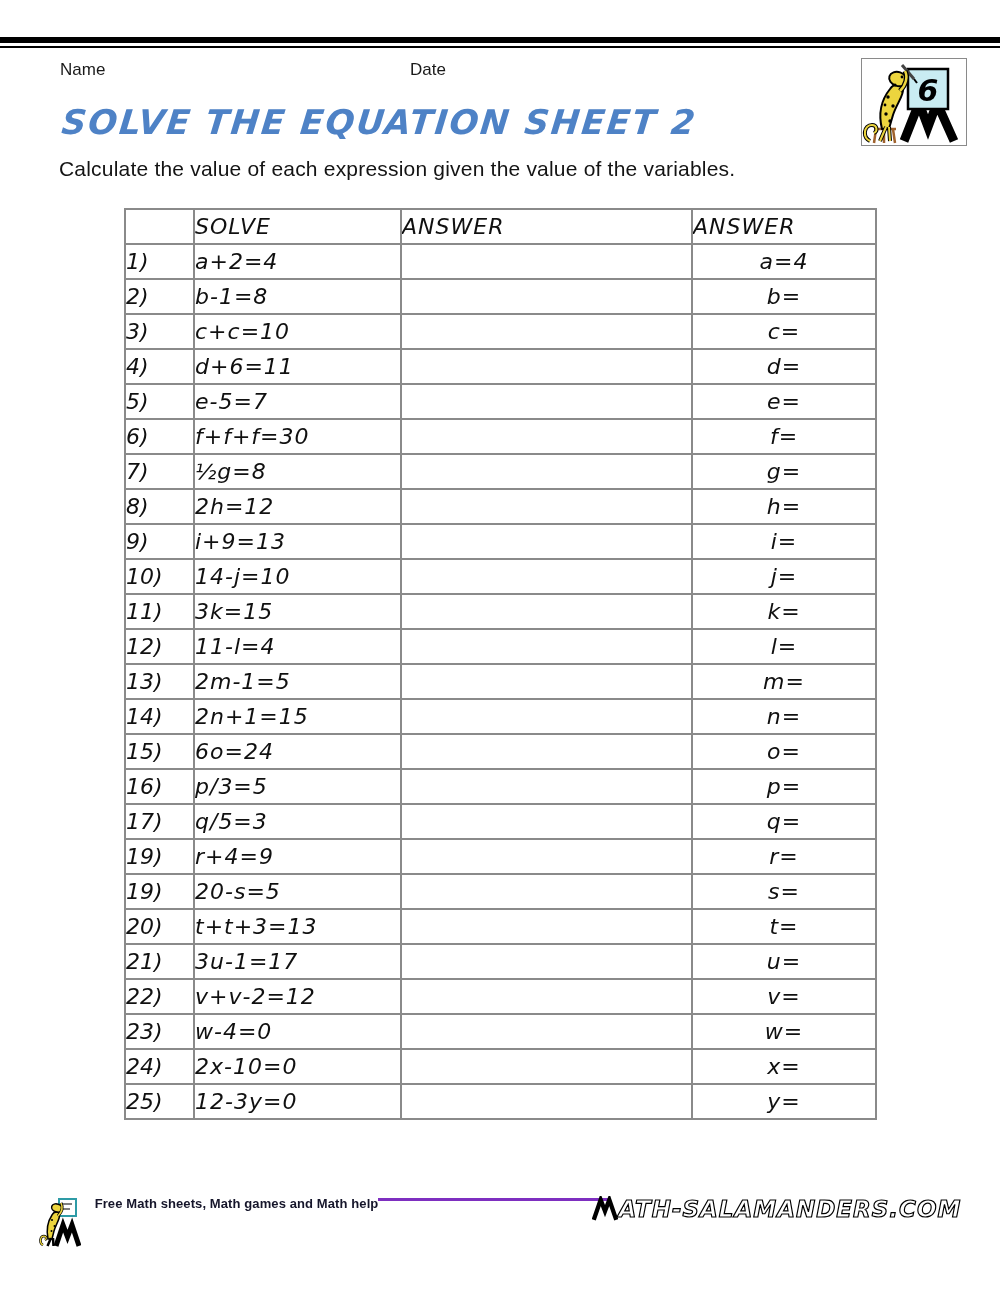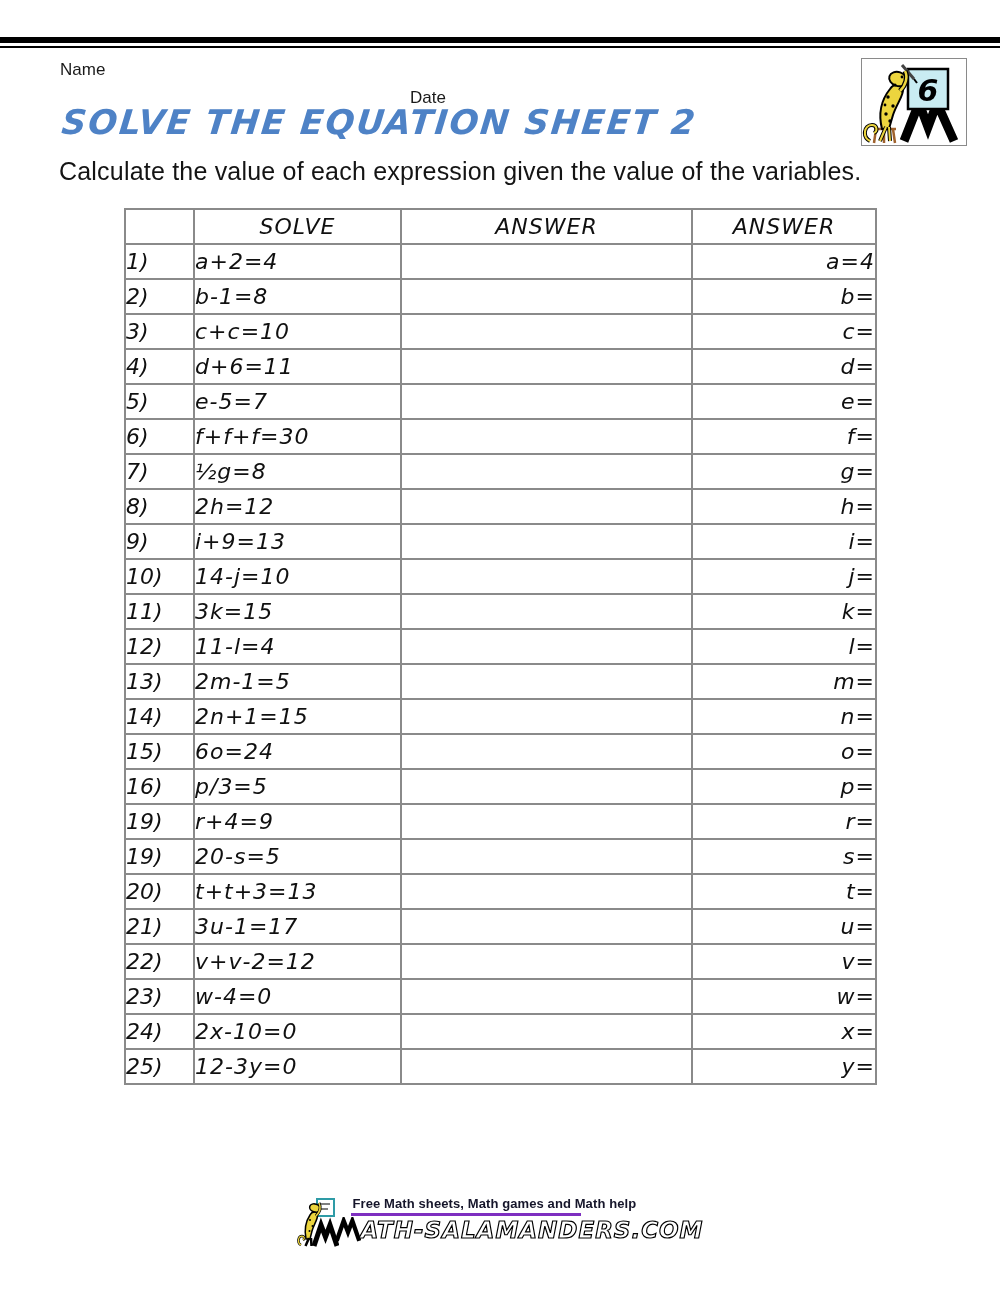--- a/index.html
+++ b/index.html
@@ -9,60 +9,60 @@
     background:#ffffff;
     font-family:"Liberation Sans",sans-serif;
     color:#111;
     overflow:hidden;
   }
   .top-rule{
     position:absolute;left:0;top:37px;width:1000px;height:3px;
     border-top:6px solid #000;border-bottom:2px solid #000;
   }
   .name-label{position:absolute;left:60px;top:60px;font-size:17px;color:#1a1a1a;}
-  .date-label{position:absolute;left:410px;top:60px;font-size:17px;color:#1a1a1a;margin-top:28px;}
+  .date-label{position:absolute;left:410px;top:60px;font-size:17px;color:#1a1a1a;}
   .grade-logo{
     position:absolute;left:861px;top:58px;width:106px;height:88px;
     border:1px solid #8a8a8a;background:#fff;box-sizing:border-box;
   }
   .page-title{
     position:absolute;left:60px;top:102px;
     font-family:"DejaVu Sans",sans-serif;
     font-style:italic;font-weight:bold;
     font-size:34px;letter-spacing:2px;
     color:#4e82c6;
     transform:skewX(-6deg);transform-origin:left bottom;
     white-space:nowrap;
   }
   .instruction{
     position:absolute;left:59px;top:157px;
-    font-size:25px;color:#141414;letter-spacing:0.2px;
+    font-size:21px;color:#141414;letter-spacing:0.2px;
   }
   table.eq-table{
     position:absolute;left:124px;top:208px;width:751px;
     border-collapse:collapse;table-layout:fixed;
     font-family:"DejaVu Sans",sans-serif;font-style:italic;
     font-size:21px;color:#101010;
   }
   table.eq-table td,table.eq-table th{
     border:2px solid #8a8a8a;
     height:33px;padding:0;overflow:hidden;white-space:nowrap;
     font-weight:normal;
   }
-  th.head-cell{ text-align:center;font-size:22px;letter-spacing:1px; }
+  th.head-cell{ text-align:left;font-size:22px;letter-spacing:1px; }
   td.row-number{ text-align:left;padding-left:11px;font-size:22px; }
   td.solve-cell{ text-align:left;padding-left:12px;font-size:22px;letter-spacing:1px; }
   td.working-cell{ background:#fff; }
-  td.answer-cell{ text-align:right;padding-left:12px;font-size:22px;letter-spacing:1px; }
+  td.answer-cell{ text-align:center;padding-left:12px;font-size:22px;letter-spacing:1px; }
   .footer{
     position:absolute;left:0;top:1196px;width:1000px;
     display:flex;justify-content:center;align-items:flex-start;
   }
   .footer-inner{display:flex;align-items:flex-start;}
-  .footer-text-col{display:flex;flex-direction:column;margin-left:12px;}
+  .footer-text-col{display:flex;margin-left:12px;}
   .footer-tagline{
     font-size:13px;font-weight:bold;color:#15152a;letter-spacing:0.1px;
     padding-left:2px;
   }
   .footer-rule{height:3px;background:#7e2fc0;margin:2px 0 1px 0;border:none;width:230px;}
   .wordmark-row{display:flex;align-items:center;margin-left:-16px;}
   .wordmark-text{
     font-family:"DejaVu Sans",sans-serif;
     font-style:italic;font-weight:bold;font-size:23px;line-height:24px;
     color:#ffffff;-webkit-text-stroke:1.2px #000;
@@ -229,20 +229,26 @@
           <td class="row-number">15)</td>
           <td class="solve-cell">6o=24</td>
           <td class="working-cell"></td>
           <td class="answer-cell">o=</td>
         </tr>
         <tr>
           <td class="row-number">16)</td>
           <td class="solve-cell">p/3=5</td>
           <td class="working-cell"></td>
           <td class="answer-cell">p=</td>
+        </tr>
+        <tr>
+          <td class="row-number">17)</td>
+          <td class="solve-cell">q/5=3</td>
+          <td class="working-cell"></td>
+          <td class="answer-cell">q=</td>
         </tr>
         <tr>
           <td class="row-number">19)</td>
           <td class="solve-cell">r+4=9</td>
           <td class="working-cell"></td>
           <td class="answer-cell">r=</td>
         </tr>
         <tr>
           <td class="row-number">19)</td>
           <td class="solve-cell">20-s=5</td>

